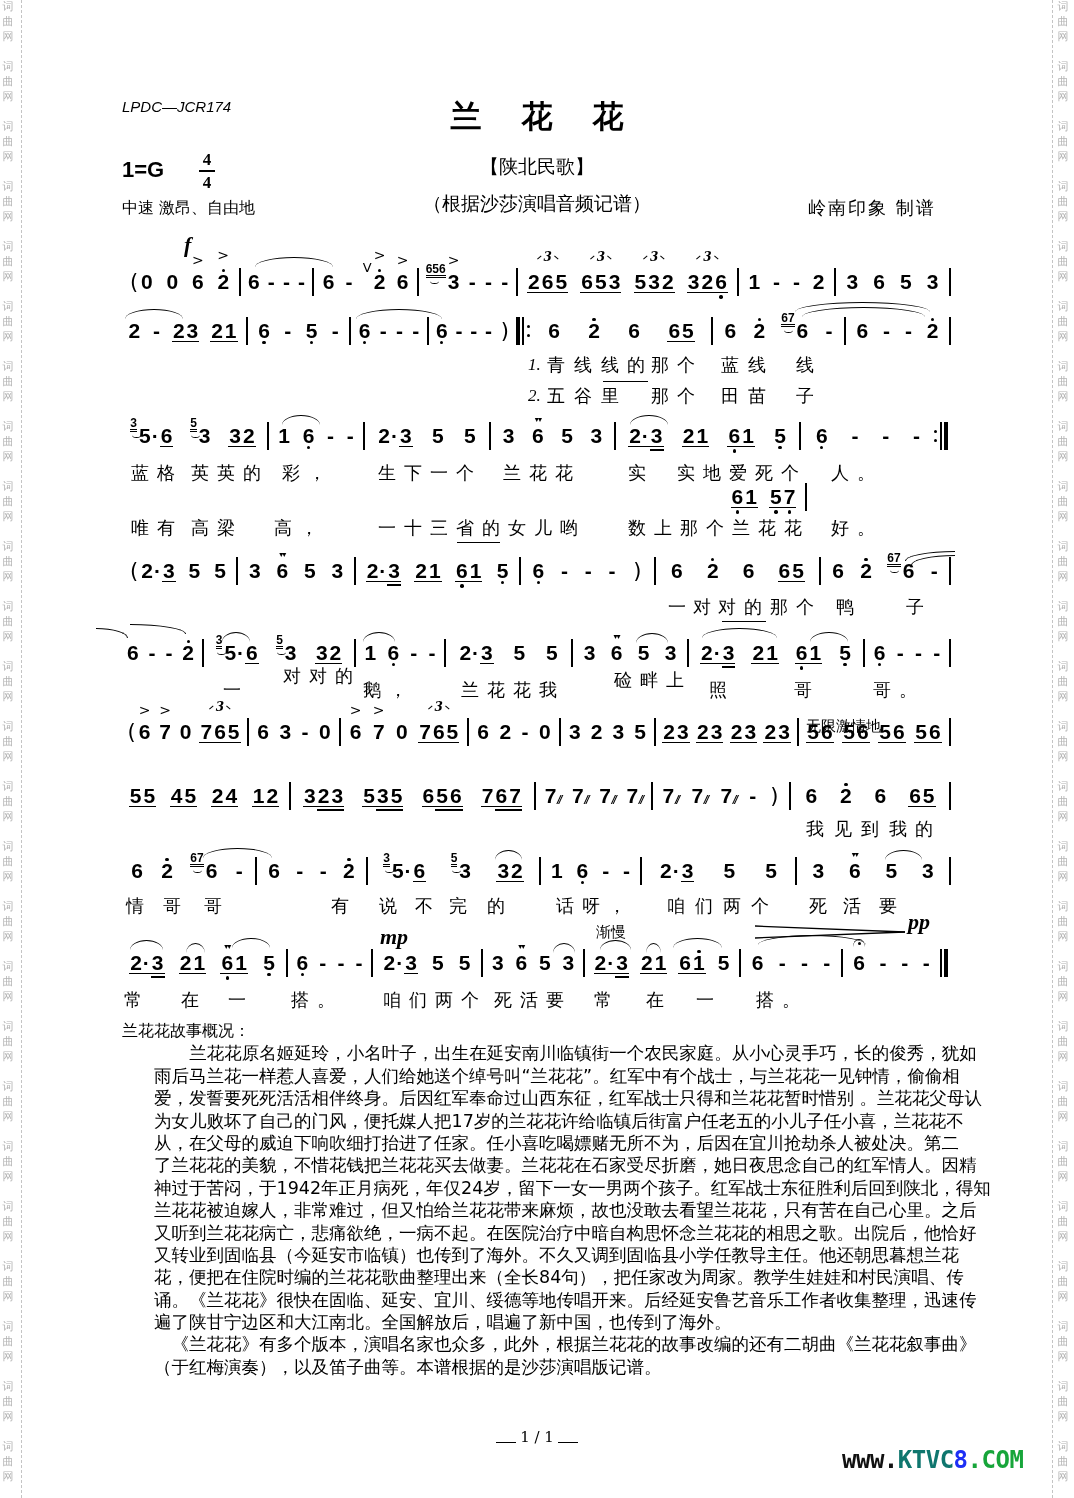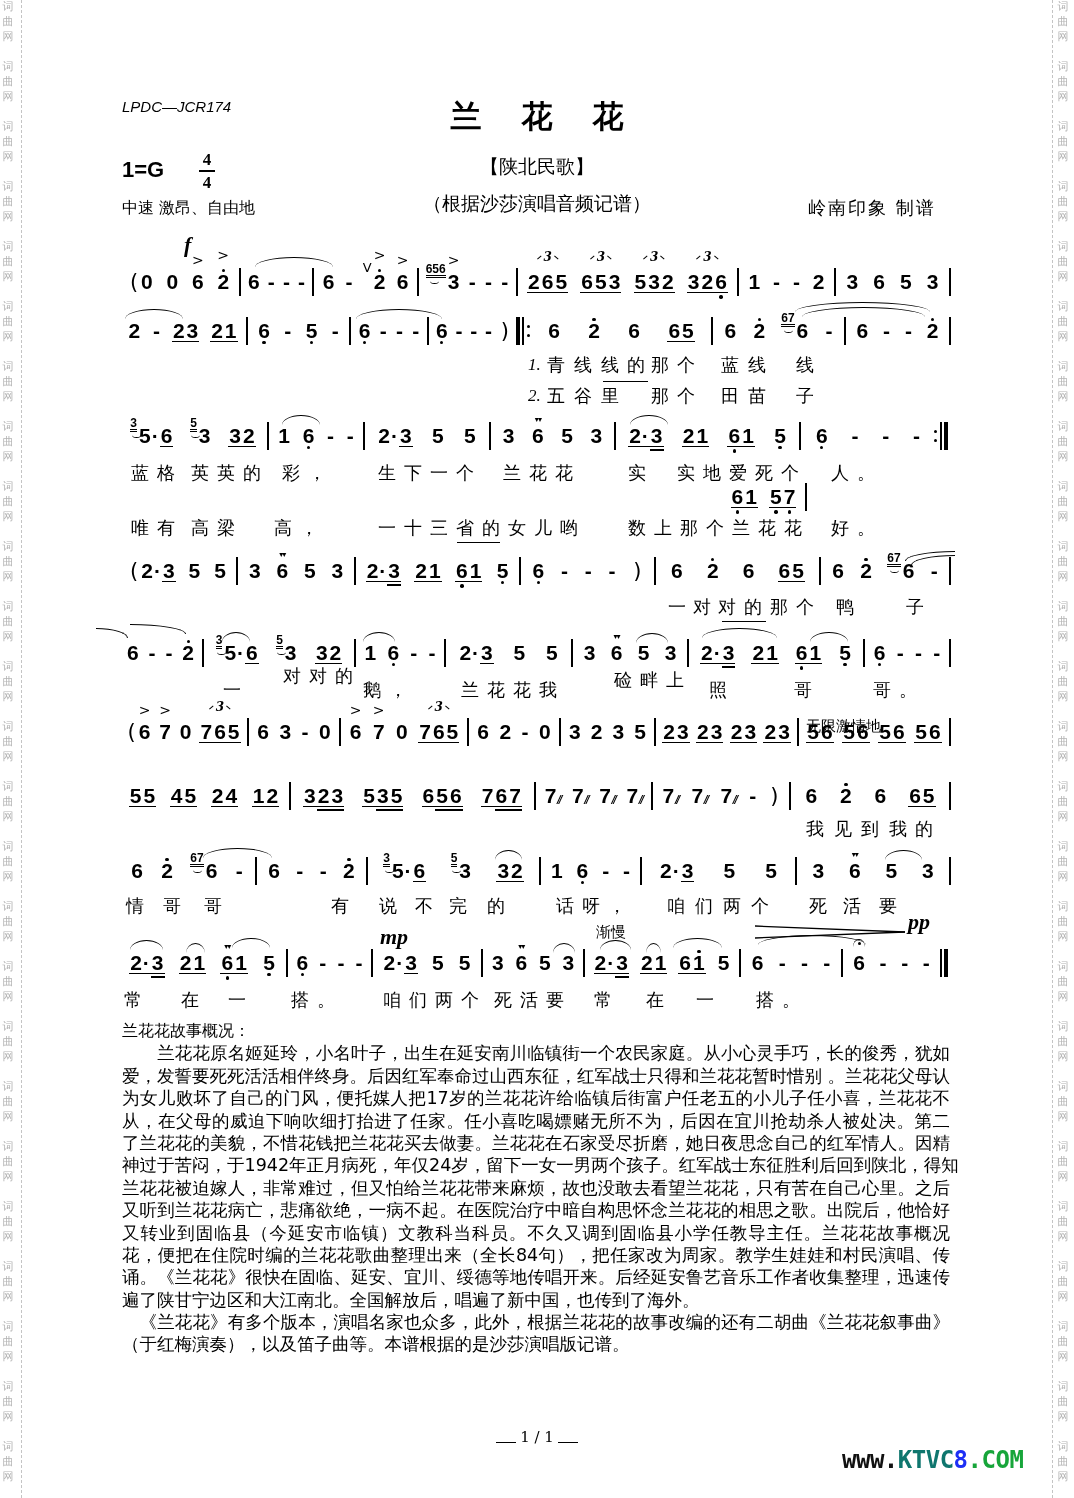--- a/index.html
+++ b/index.html
@@ -64,21 +64,21 @@
   .ly { position: absolute; font: 18px/22px "DejaVu Serif", serif; letter-spacing: 8px; white-space: nowrap; }
   .ly.vn { font: italic 17px/22px "Liberation Serif", serif; letter-spacing: 0; }
   .rule { position: absolute; height: 0; border-top: 1px solid #000; }
   .mark { position: absolute; white-space: nowrap; }
   .mark.dyn { font: bold italic 22px/24px "Liberation Serif", serif; }
   .mark.txt { font: 15px/24px "DejaVu Sans", sans-serif; }
 
   
   #story { left: 122px; top: 1020px; width: 828px; font: 17.5px "DejaVu Sans", sans-serif; }
   #story-heading { height: 22.4px; line-height: 22.4px; font-size: 16px; }
-  .sl { height: 22.4px; line-height: 22.4px; white-space: nowrap; text-align: justify; text-align-last: justify; box-sizing: border-box; }
+  .sl { height: 22.4px; line-height: 22.4px; white-space: nowrap; text-align: justify; text-align-last: justify; box-sizing: border-box; margin-left: 32px; }
   .sl.last { text-align-last: left; }
 
   
   #pagenum { left: 0; width: 1074px; top: 1428px; text-align: center; font: 15px/18px "DejaVu Serif", serif; }
   #pagenum .pl { display: inline-block; width: 20px; border-bottom: 1px solid #000; vertical-align: bottom; margin: 0 4px 3px 4px; }
   #url { left: 842px; top: 1446px; font: bold 24px/28px "DejaVu Sans Mono", monospace; letter-spacing: -0.5px; white-space: nowrap; }
 </style>
 </head>
 <body>
 
@@ -1489,28 +1489,29 @@
     <svg width="152" height="14" style="position: absolute; left: 755px; top: 925px;">
       <line x1="0" y1="1" x2="150" y2="7" stroke="#000" stroke-width="1.3"></line>
       <line x1="0" y1="13" x2="150" y2="7" stroke="#000" stroke-width="1.3"></line>
     </svg>
   </div>
 
 <div class="abs" id="story">
   <div id="story-heading">兰花花故事概况：</div>
   <div id="story-lines">
       <div class="sl" style="padding-left: 35.2px;">兰花花原名姬延玲，小名叶子，出生在延安南川临镇街一个农民家庭。从小心灵手巧，长的俊秀，犹如</div>
+      <div class="sl">雨后马兰花一样惹人喜爱，人们给她送个绰号叫“兰花花”。红军中有个战士，与兰花花一见钟情，偷偷相</div>
       <div class="sl">爱，发誓要死死活活相伴终身。后因红军奉命过山西东征，红军战士只得和兰花花暂时惜别 。兰花花父母认</div>
       <div class="sl">为女儿败坏了自己的门风，便托媒人把17岁的兰花花许给临镇后街富户任老五的小儿子任小喜，兰花花不</div>
       <div class="sl">从，在父母的威迫下响吹细打抬进了任家。任小喜吃喝嫖赌无所不为，后因在宜川抢劫杀人被处决。第二</div>
       <div class="sl">了兰花花的美貌，不惜花钱把兰花花买去做妻。兰花花在石家受尽折磨，她日夜思念自己的红军情人。因精</div>
       <div class="sl">神过于苦闷，于1942年正月病死，年仅24岁，留下一女一男两个孩子。红军战士东征胜利后回到陕北，得知</div>
       <div class="sl">兰花花被迫嫁人，非常难过，但又怕给兰花花带来麻烦，故也没敢去看望兰花花，只有苦在自己心里。之后</div>
       <div class="sl">又听到兰花花病亡，悲痛欲绝，一病不起。在医院治疗中暗自构思怀念兰花花的相思之歌。出院后，他恰好</div>
-      <div class="sl">又转业到固临县（今延安市临镇）文教科当科员。不久又调到固临县小学任教导主任。兰花花故事概况</div>
+      <div class="sl">又转业到固临县（今延安市临镇）也传到了海外。不久又调到固临县小学任教导主任。他还朝思暮想兰花</div>
       <div class="sl">花，便把在住院时编的兰花花歌曲整理出来（全长84句），把任家改为周家。教学生娃娃和村民演唱、传</div>
       <div class="sl">诵。《兰花花》很快在固临、延安、宜川、绥德等地传唱开来。后经延安鲁艺音乐工作者收集整理，迅速传</div>
       <div class="sl last">遍了陕甘宁边区和大江南北。全国解放后，唱遍了新中国，也传到了海外。</div>
       <div class="sl" style="padding-left: 17.6px;">《兰花花》有多个版本，演唱名家也众多，此外，根据兰花花的故事改编的还有二胡曲《兰花花叙事曲》</div>
       <div class="sl last">（于红梅演奏），以及笛子曲等。本谱根据的是沙莎演唱版记谱。</div>
     </div>
 </div>
 
 <div class="abs" id="pagenum">
   <span class="pl"></span><span>1 / 1</span><span class="pl"></span>

